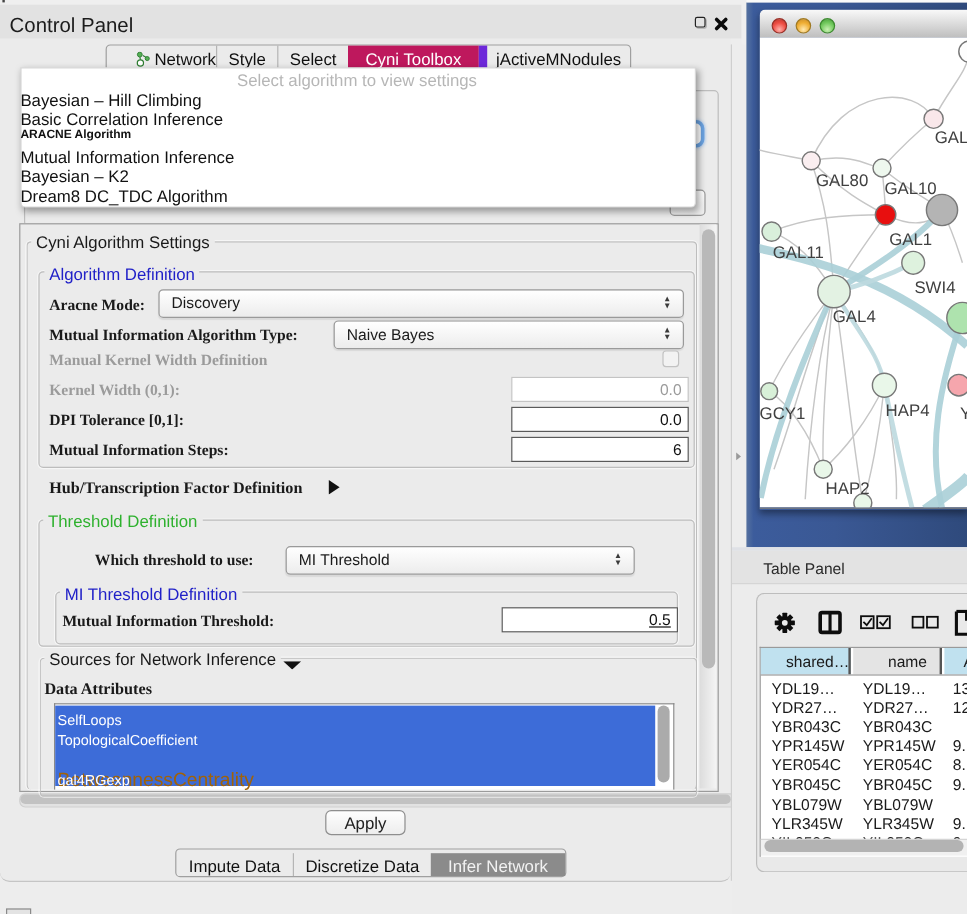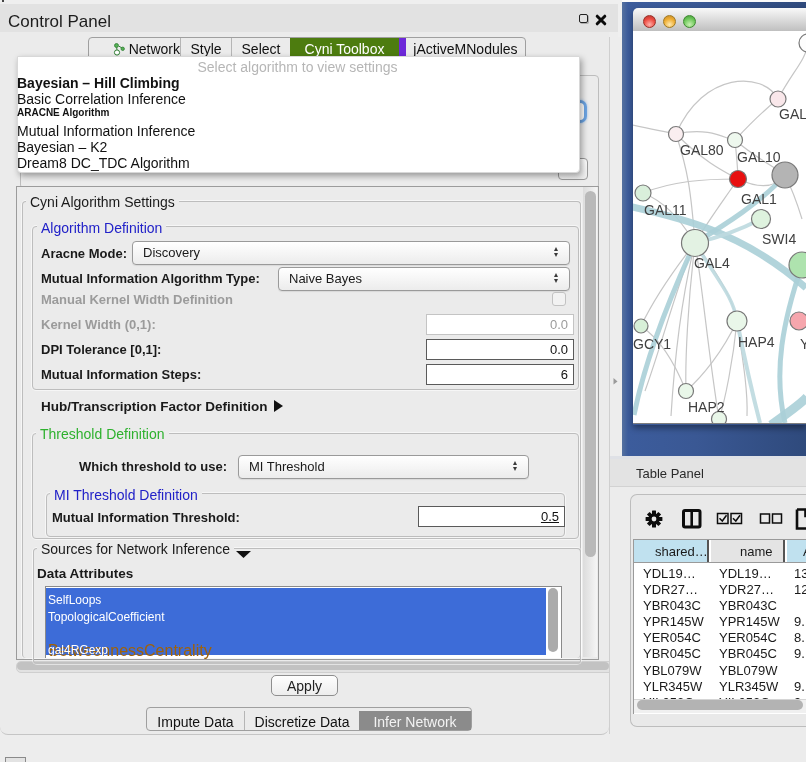--- a/index.html
+++ b/index.html
@@ -1,20 +1,20 @@
 <!DOCTYPE html>
 <html><head>
 <meta charset="utf-8">
 <style>
 html,body{margin:0;padding:0;}
 body{font-family:"Liberation Sans",sans-serif;}
 #root{position:relative;width:806px;height:762px;background:#ededed;overflow:hidden;}
 .abs{position:absolute;}
 .lbl{font-size:13px;color:#1a1a1a;white-space:nowrap;}
-.b{font-weight:bold;}
+.b{font-weight:bold;font-family:Liberation Serif, serif;}
 .group{position:absolute;border:1px solid #bdbdbd;border-radius:4px;box-shadow:inset 0 0 0 0 #fff,0 0 0 1px rgba(255,255,255,0.55);}
 .gtitle{position:absolute;background:#ebebeb;padding:0 4px;font-size:14px;white-space:nowrap;}
 .combo{position:absolute;border:1px solid #9a9a9a;border-radius:4px;background:linear-gradient(#ffffff,#ececec);box-shadow:0 1px 1px rgba(0,0,0,0.08);}
 .combo .ctext{position:absolute;left:10px;top:3px;font-size:13px;color:#1a1a1a;}
 .spin{position:absolute;right:9px;top:5px;width:6px;}
 .spin .up{width:0;height:0;border-left:2.7px solid transparent;border-right:2.7px solid transparent;border-bottom:4px solid #3a3a3a;margin-bottom:2px;}
 .spin .dn{width:0;height:0;border-left:2.7px solid transparent;border-right:2.7px solid transparent;border-top:4px solid #3a3a3a;}
 .field{position:absolute;background:#fff;font-size:13px;text-align:right;}
 </style>
 </head>
@@ -36,21 +36,21 @@
 <div class="abs" style="left:88px;top:37px;height:21px;border:1px solid #9f9f9f;border-radius:4px;background:#ebebeb;display:flex;font-size:14px;color:#111;">
   <div style="width:92px;text-align:right;padding-top:3px;border-right:1px solid #b5b5b5;box-sizing:border-box;"><svg width="12" height="13" viewBox="0 0 12 13" style="vertical-align:-2px;">
           <circle cx="3.5" cy="2.5" r="2" fill="#55b055" stroke="#2e7d32" stroke-width="0.8"></circle>
           <circle cx="4" cy="9.5" r="2.6" fill="#fff" stroke="#2e7d32" stroke-width="1"></circle>
           <path d="M3.6 4.5 L4 6.8" stroke="#2e7d32" stroke-width="1"></path>
           <path d="M6 3.2 L9 5" stroke="#2e7d32" stroke-width="1"></path>
           <circle cx="9.7" cy="5.8" r="1.7" fill="#55b055" stroke="#2e7d32" stroke-width="0.8"></circle>
         </svg> Network</div>
   <div style="width:51px;text-align:center;padding-top:3px;border-right:1px solid #b5b5b5;box-sizing:border-box;">Style</div>
   <div style="width:58px;text-align:center;padding-top:3px;box-sizing:border-box;">Select</div>
-  <div style="width:109px;text-align:center;padding-top:3px;box-sizing:border-box;color:#fff;background:#4d7c0f;">Cyni Toolbox</div>
+  <div style="width:109px;text-align:center;padding-top:3px;box-sizing:border-box;color:#fff;background:#be185d;">Cyni Toolbox</div>
   <div style="width:126px;text-align:center;padding-top:3px;border-left:7px solid #6d28d9;box-sizing:border-box;">jActiveMNodules</div>
 </div>
 
 <div class="abs" style="left:20px;top:75px;width:577px;height:112px;border:1px solid #bdbdbd;border-radius:4px;"></div>
 <div class="abs" style="left:558px;top:100px;width:23px;height:17px;border:3.5px solid #6ba3e2;border-radius:7px;background:#fff;box-shadow:0 0 3px #9cc1ee;"></div>
 <div class="abs" style="left:558px;top:158px;width:28px;height:20px;border:1px solid #9a9a9a;border-radius:4px;background:linear-gradient(#fff,#ececec);"></div>
 
 <div class="abs" style="left:16px;top:186px;width:581px;height:472px;border:1px solid #9b9b9b;background:#ebebeb;"></div>
 
 <div class="abs" style="left:583px;top:187px;width:14px;height:470px;background:linear-gradient(90deg,#dcdcdc,#f5f5f5);"></div>
@@ -139,21 +139,21 @@
 <div class="abs" style="left:146px;top:707px;height:22px;border:1px solid #9f9f9f;border-radius:4px;background:#ebebeb;display:flex;font-size:14px;color:#111;align-items:flex-end;">
   <div style="width:98px;text-align:center;padding-top:3px;border-right:1px solid #b5b5b5;box-sizing:border-box;">Impute Data</div>
   <div style="width:114px;text-align:center;padding-top:3px;box-sizing:border-box;">Discretize Data</div>
   <div style="width:112px;text-align:center;padding-top:3px;box-sizing:border-box;color:#f2f2f2;background:#8b8b8b;">Infer Network</div>
 </div>
 
 <div class="abs" style="left:5px;top:757px;width:19px;height:10px;border:1.5px solid #8a8a8a;background:#e3e3e3;"></div>
 
 <div class="abs" style="left:17px;top:56px;width:561px;height:115px;background:#ffffff;border:1px solid #d8d8d8;border-radius:0 0 4px 4px;box-shadow:2px 3px 6px rgba(0,0,0,0.35);"></div>
 <div class="abs" style="left:17px;top:59px;width:561px;text-align:center;font-size:14px;color:#b6b6b6;">Select algorithm to view settings</div>
-<div class="abs" style="left:17px;top:75px;font-size:14px;color:#111;font-weight:bold;">Bayesian – Hill Climbing</div>
+<div class="abs" style="left:17px;top:75px;font-size:14px;color:#111;">Bayesian – Hill Climbing</div>
 <div class="abs" style="left:17px;top:91px;font-size:14px;color:#111;">Basic Correlation Inference</div>
 <div class="abs" style="left:17px;top:107px;font-size:10px;color:#111;font-weight:bold;">ARACNE Algorithm</div>
 <div class="abs" style="left:17px;top:123px;font-size:14px;color:#111;">Mutual Information Inference</div>
 <div class="abs" style="left:17px;top:139px;font-size:14px;color:#111;">Bayesian – K2</div>
 <div class="abs" style="left:17px;top:155px;font-size:14px;color:#111;">Dream8 DC_TDC Algorithm</div>
 
 <div class="abs" style="left:609px;top:37px;width:1px;height:697px;background:#cfcfcf;"></div>
 <div class="abs" style="left:610px;top:37px;width:12px;height:419px;background:#ededed;"></div>
 <div class="abs" style="left:618px;top:0;width:4px;height:37px;background:#efefef;"></div>
 

